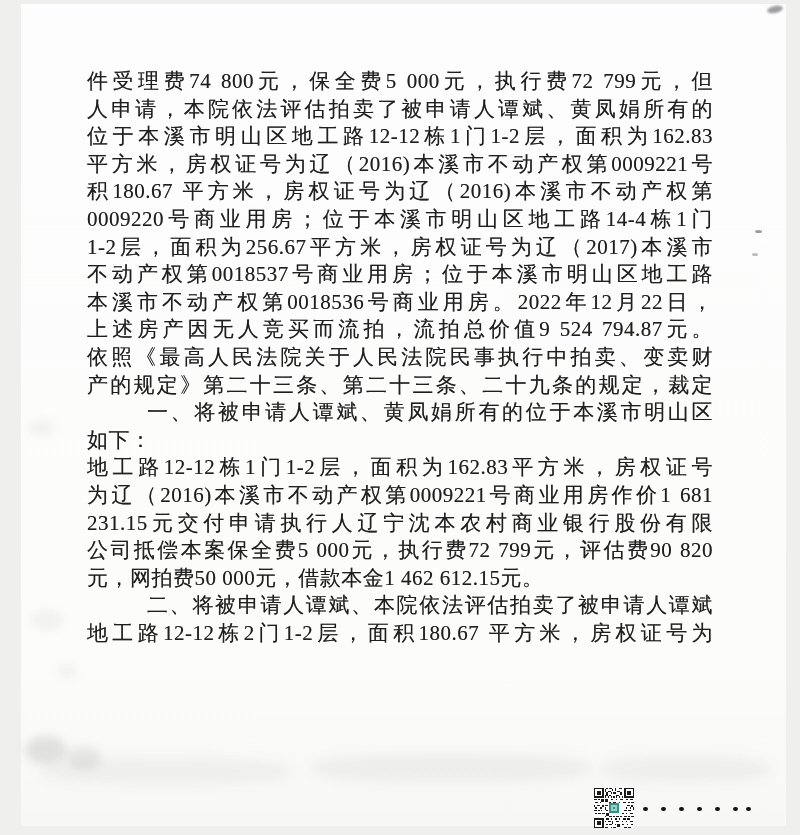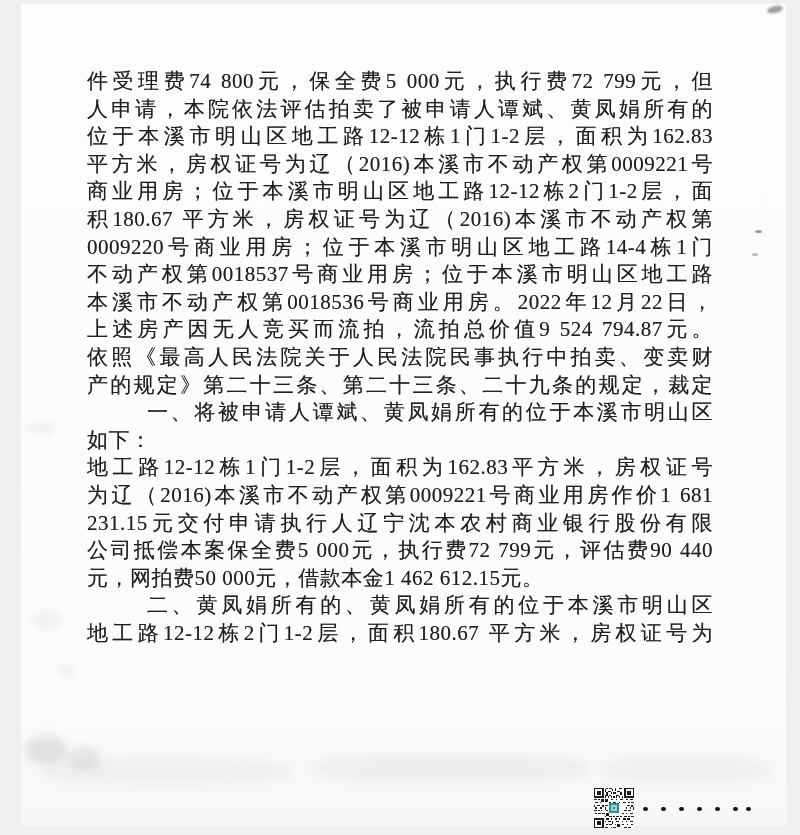--- a/index.html
+++ b/index.html
@@ -90,36 +90,36 @@
 <body>
 
 <div class="stage">
   <div class="paper">
 
     <div class="textblock">
         <div class="line">件受理费74 800元，保全费5 000元，执行费72 799元，但</div>
         <div class="line">人申请，本院依法评估拍卖了被申请人谭斌、黄凤娟所有的</div>
         <div class="line">位于本溪市明山区地工路12-12栋1门1-2层，面积为162.83</div>
         <div class="line">平方米，房权证号为辽（2016)本溪市不动产权第0009221号</div>
-        <div class="line">商业用房；位于本溪市明山区地工路12-12栋2门1-2层，面</div>
         <div class="line">积180.67 平方米，房权证号为辽（2016)本溪市不动产权第</div>
         <div class="line">0009220号商业用房；位于本溪市明山区地工路14-4栋1门</div>
+        <div class="line">1-2层，面积为256.67平方米，房权证号为辽（2017)本溪市</div>
         <div class="line">不动产权第0018537号商业用房；位于本溪市明山区地工路</div>
         <div class="line">本溪市不动产权第0018536号商业用房。2022年12月22日，</div>
         <div class="line">上述房产因无人竞买而流拍，流拍总价值9 524 794.87元。</div>
         <div class="line">依照《最高人民法院关于人民法院民事执行中拍卖、变卖财</div>
         <div class="line">产的规定》第二十三条、第二十三条、二十九条的规定，裁定</div>
         <div class="line indent">一、将被申请人谭斌、黄凤娟所有的位于本溪市明山区</div>
         <div class="line end">如下：</div>
         <div class="line">地工路12-12栋1门1-2层，面积为162.83平方米，房权证号</div>
         <div class="line">为辽（2016)本溪市不动产权第0009221号商业用房作价1 681</div>
         <div class="line">231.15元交付申请执行人辽宁沈本农村商业银行股份有限</div>
-        <div class="line">公司抵偿本案保全费5 000元，执行费72 799元，评估费90 440</div>
+        <div class="line">公司抵偿本案保全费5 000元，执行费72 799元，评估费90 820</div>
         <div class="line end">元，网拍费50 000元，借款本金1 462 612.15元。</div>
-        <div class="line indent">二、黄凤娟所有的、黄凤娟所有的位于本溪市明山区</div>
+        <div class="line indent">二、将被申请人谭斌、本院依法评估拍卖了被申请人谭斌</div>
         <div class="line">地工路12-12栋2门1-2层，面积180.67 平方米，房权证号为</div>
       </div>
 
     <div class="smudge s1"></div>
     <div class="smudge s2"></div>
     <div class="smudge s3"></div>
     <div class="smudge s4"></div>
     <div class="smudge s5"></div>
     <div class="smudge band1"></div>
     <div class="smudge band2"></div>

